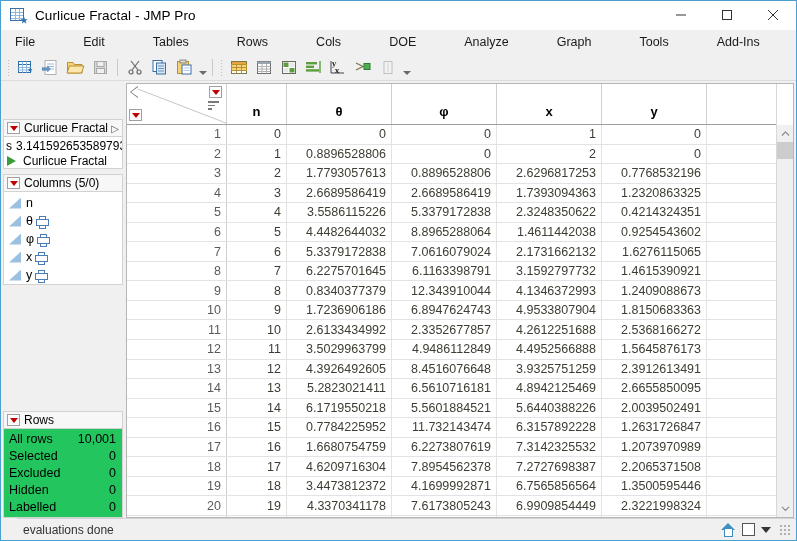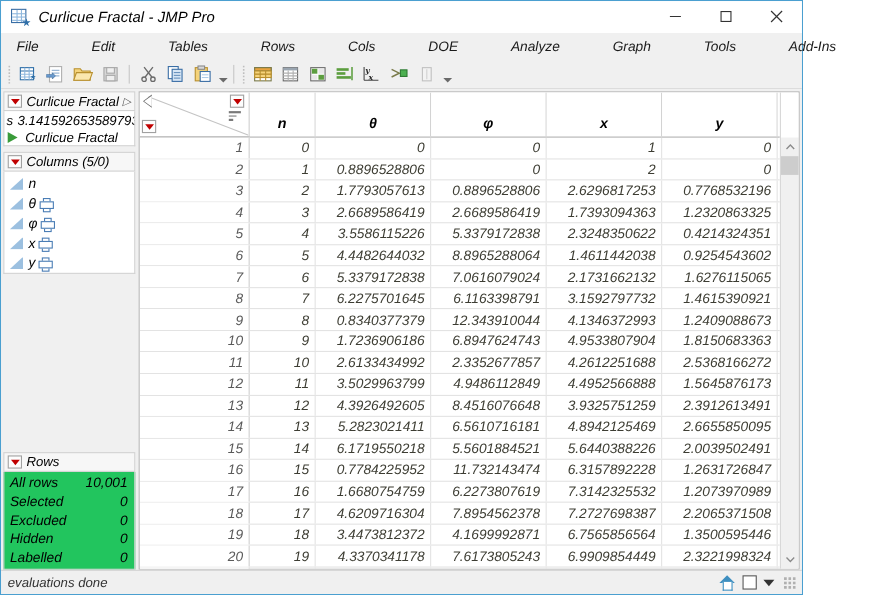--- a/index.html
+++ b/index.html
@@ -3,26 +3,25 @@
 <meta charset="utf-8">
 <style>
   * { box-sizing: border-box; margin: 0; padding: 0; }
   html, body {
     width: 797px; height: 541px;
     font-family: "Liberation Sans", sans-serif;
     background: #ffffff;
     overflow: hidden;
   }
   .window {
-    width: 730px; height: 541px;
+    width: 797px; height: 541px;
     border: 1px solid #4a9fd0;
     background: #f0f0f0;
     display: flex; flex-direction: column;
     position: relative;
-    font-style: italic;
   }
 
   
   .titlebar {
     height: 29px; background: #ffffff;
     display: flex; align-items: center;
     flex: 0 0 29px;
     border-bottom: 1px solid #ffffff;
   }
   .title-icon {
@@ -101,20 +100,21 @@
   .body-area {
     flex: 1; display: flex; background: #f0f0f0;
     padding: 2px 0 0 2px; overflow: hidden;
   }
 
   
   .sidebar {
     width: 120px; flex: 0 0 120px;
     display: flex; flex-direction: column;
     background: #f0f0f0;
+    margin-top: 36px;
   }
   .panel-head {
     height: 18px; background: #f7f7f7;
     border: 1px solid #d2d2d2;
     display: flex; align-items: center; padding-left: 3px;
     position: relative;
   }
   .red-tri {
     width: 13px; height: 12px; flex: 0 0 13px;
     border: 1px solid #a0a0a0; background: #fdfdfd;
@@ -299,21 +299,21 @@
   .vs-thumb {
     position: absolute; left: 0; top: 0; width: 17px; height: 17px;
     background: #cdcdcd;
   }
   .vs-spacer-top { height: 41px; flex: 0 0 41px; background: #ffffff; }
 
   
   .statusbar {
     height: 22px; flex: 0 0 22px; background: #f0f0f0;
     border-top: 1px solid #d4d4d4;
-    display: flex; align-items: center; padding-left: 6px;
+    display: flex; align-items: center; padding-left: 6px; margin-left: 16px;
   }
   .status-text { font-size: 12px; color: #333; }
   .status-right {
     margin-left: auto; display: flex; align-items: center;
     padding-right: 5px; gap: 6px;
   }
   .home-ico { width: 15px; height: 14px; position: relative; }
   .home-ico .roof {
     position: absolute; left: 0; top: 0; width: 0; height: 0;
     border-left: 7.5px solid transparent; border-right: 7.5px solid transparent;

